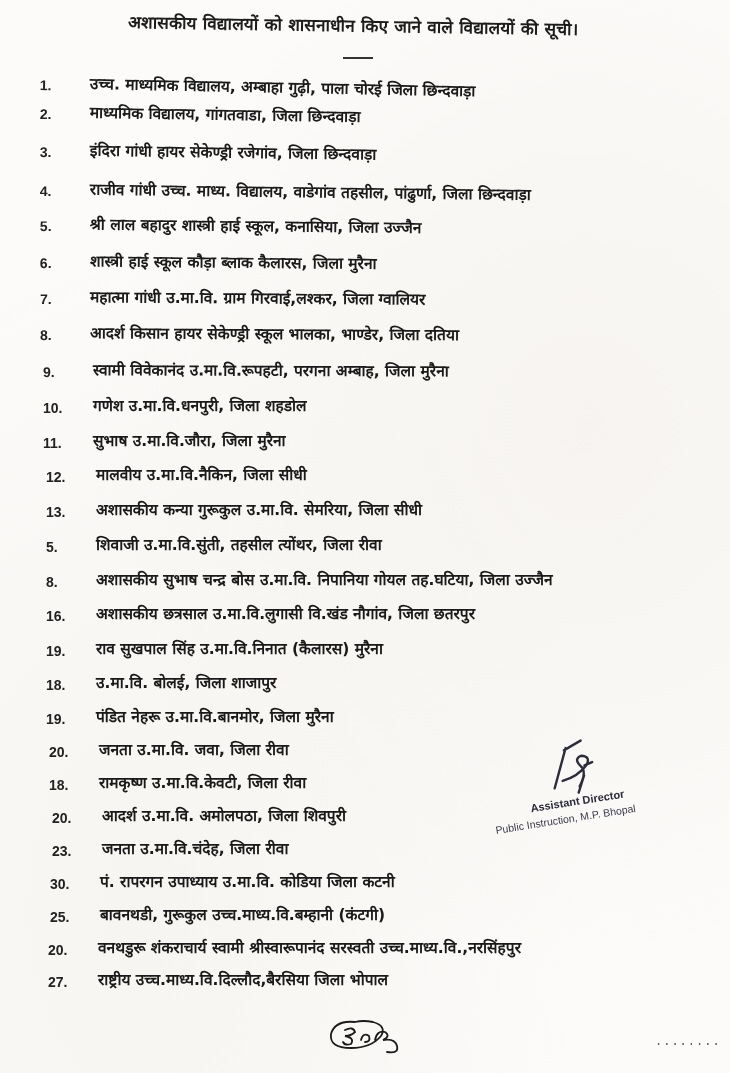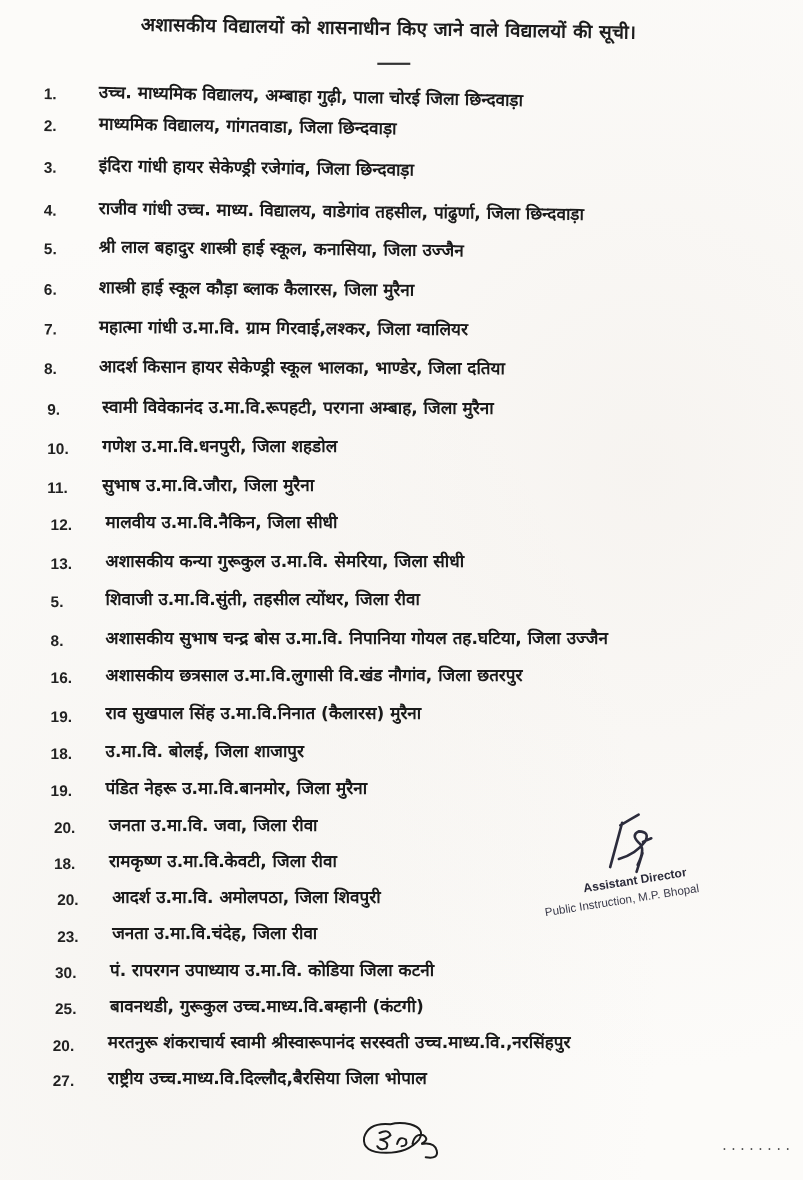--- a/index.html
+++ b/index.html
@@ -222,21 +222,21 @@
     <div class="row" style="left:50px; top:874px;">
       <span class="num">30.</span>
       <span class="text">पं. रापरगन उपाध्याय उ.मा.वि. कोडिया जिला कटनी</span>
     </div>
     <div class="row" style="left:50px; top:907px;">
       <span class="num">25.</span>
       <span class="text">बावनथडी, गुरूकुल उच्च.माध्य.वि.बम्हानी (कंटगी)</span>
     </div>
     <div class="row" style="left:48px; top:940px;">
       <span class="num">20.</span>
-      <span class="text">मरतनुरू शंकराचार्य स्वामी श्रीस्वारूपानंद सरस्वती उच्च.माध्य.वि.,नरसिंहपुर</span>
+      <span class="text">वनथडुरू शंकराचार्य स्वामी श्रीस्वारूपानंद सरस्वती उच्च.माध्य.वि.,नरसिंहपुर</span>
     </div>
     <div class="row" style="left:48px; top:972px;">
       <span class="num">27.</span>
       <span class="text">राष्ट्रीय उच्च.माध्य.वि.दिल्लौद,बैरसिया जिला भोपाल</span>
     </div>
   </div>
 
   <div class="stamp">
     <svg width="70" height="60" viewBox="0 0 70 60">
       <path d="M5 48 L22 10 M20 12 Q30 8 38 5 M14 42 Q30 40 40 30 Q46 22 36 20 Q28 22 34 30 Q40 36 30 50 M38 30 L46 28 M36 40 L28 56" stroke="#2c2c3c" stroke-width="2.4" fill="none" stroke-linecap="round" stroke-linejoin="round"></path>

